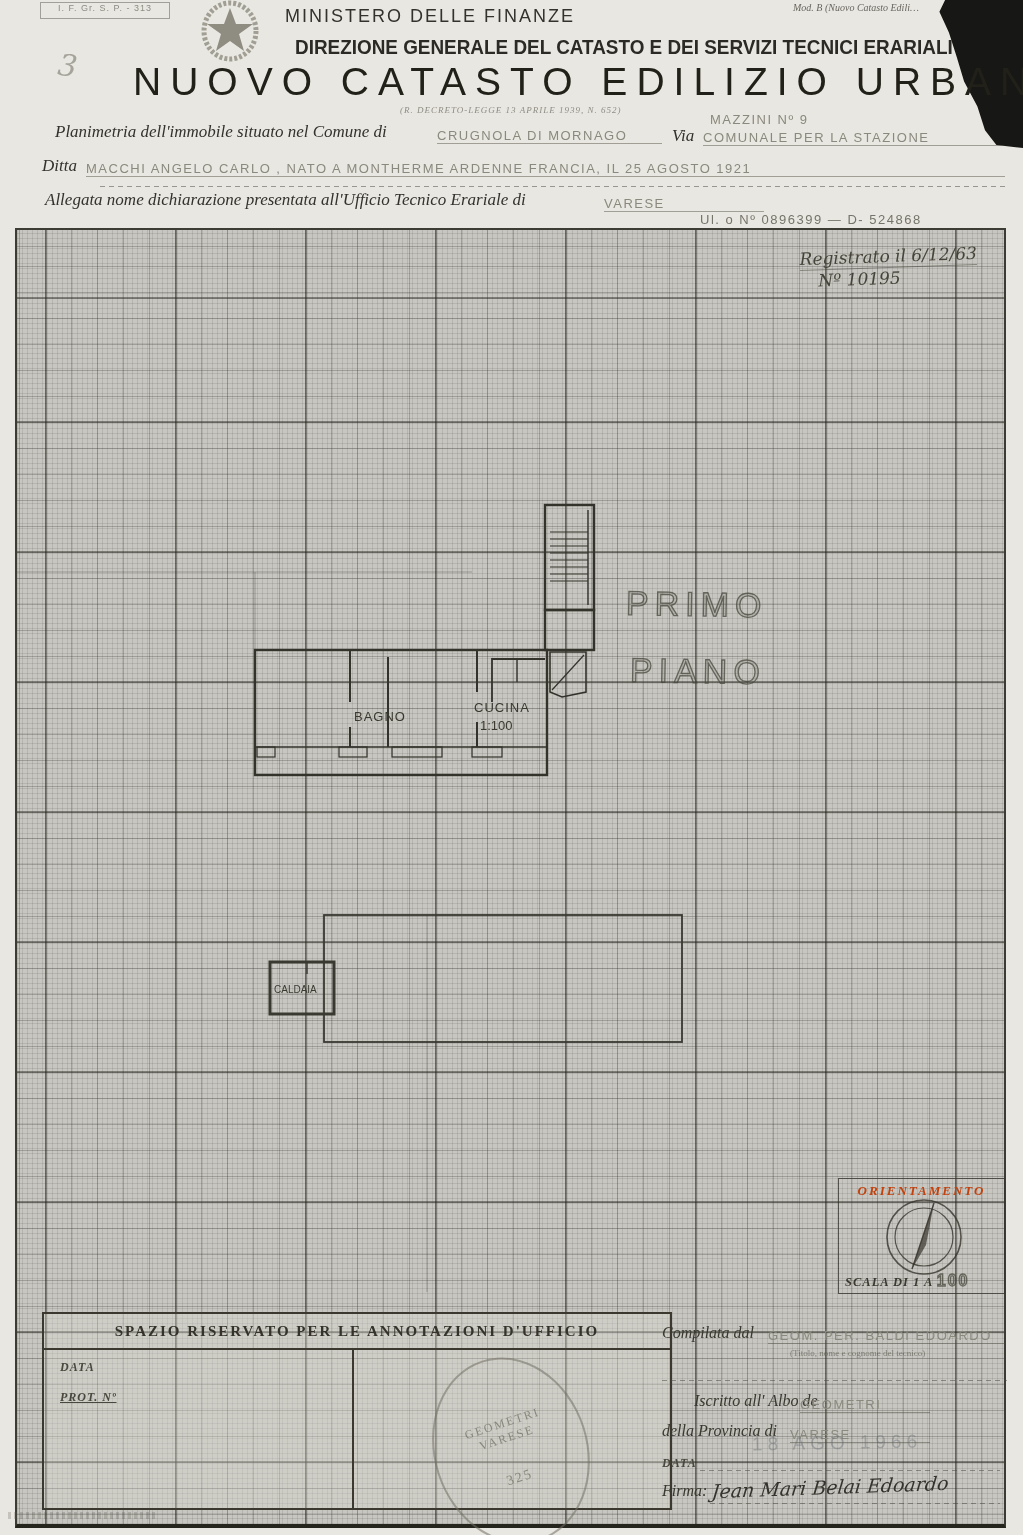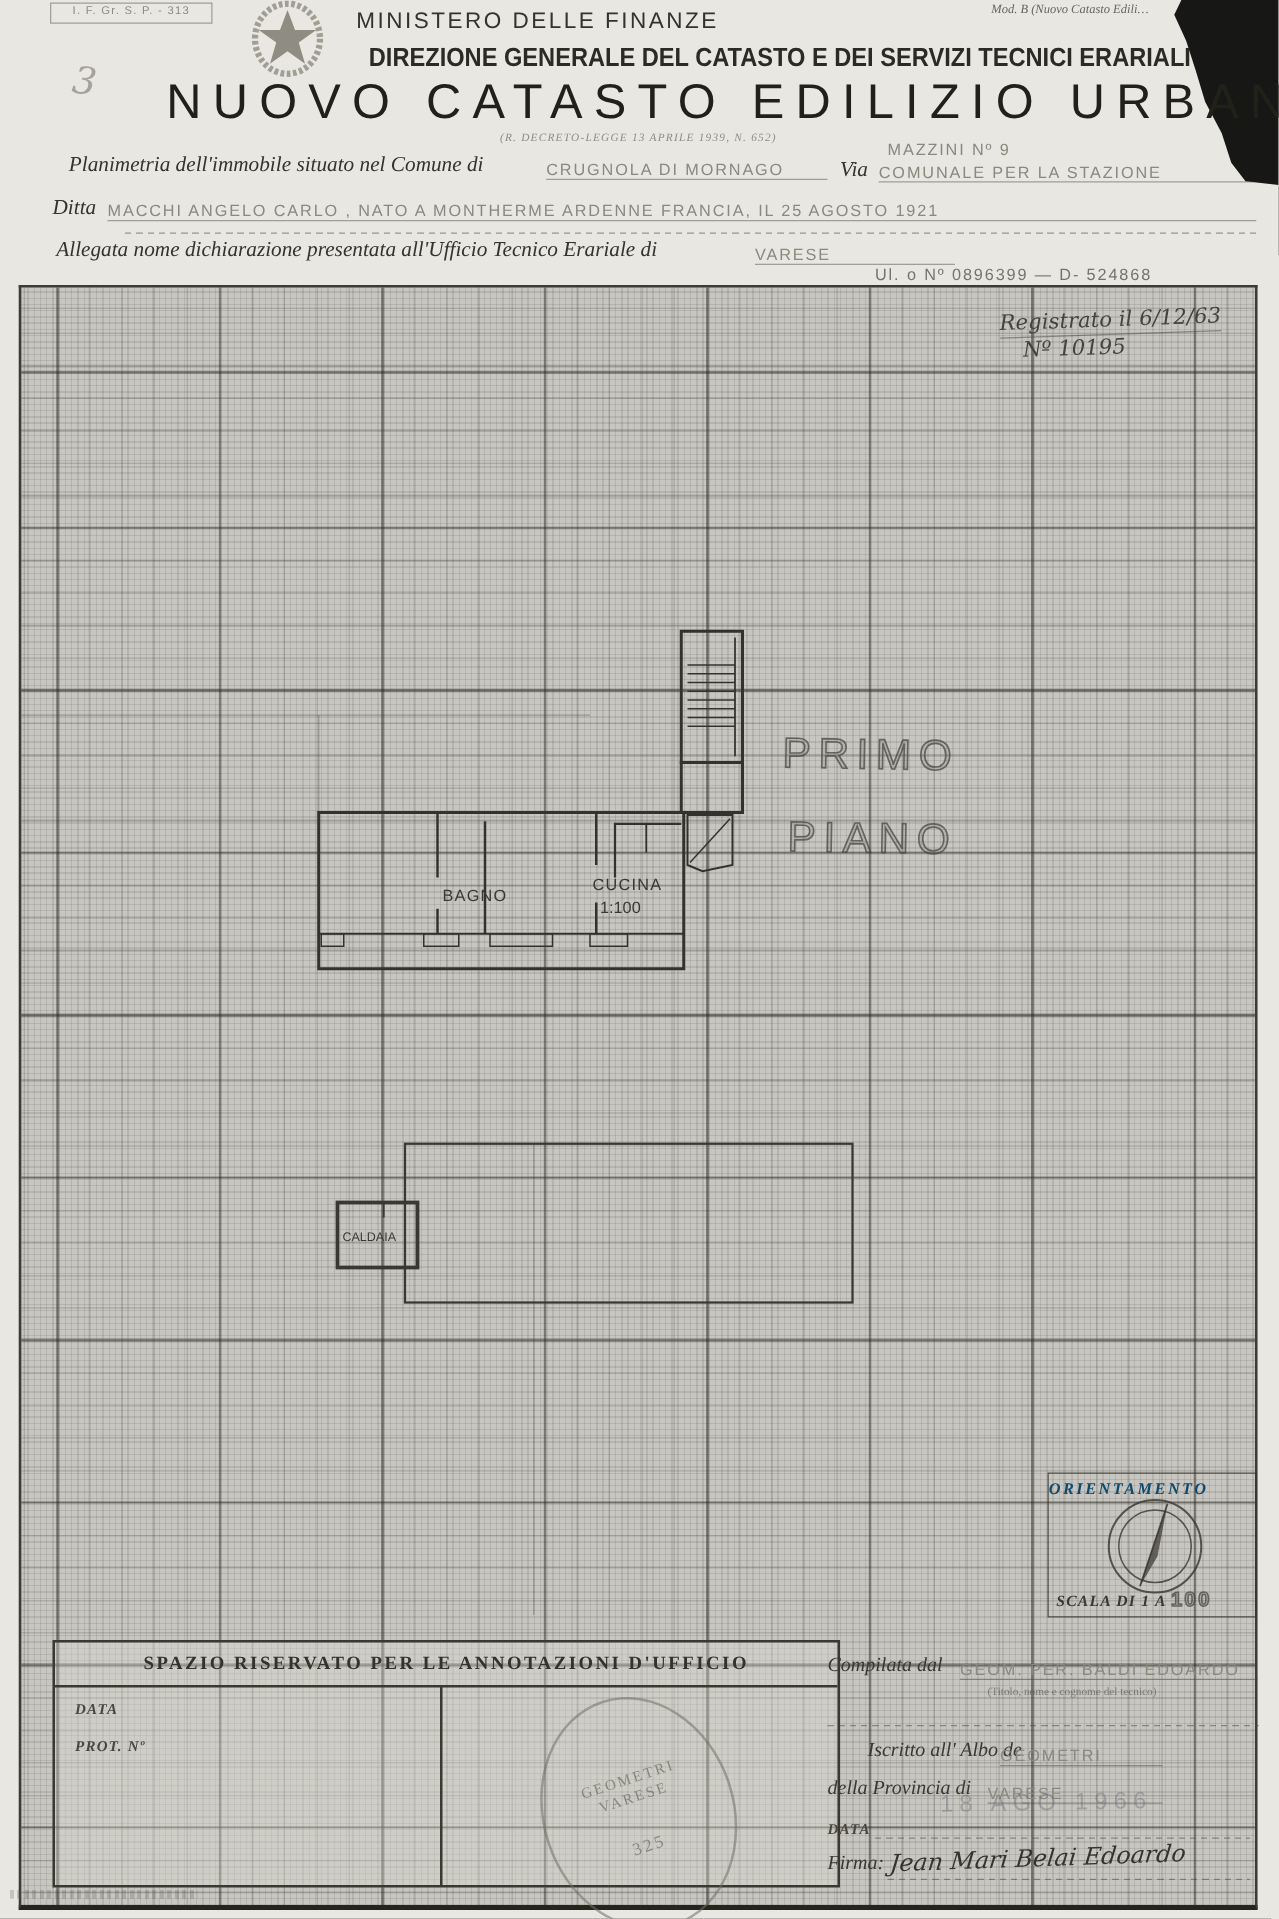--- a/index.html
+++ b/index.html
@@ -33,22 +33,22 @@
       repeating-linear-gradient(0deg,rgba(45,44,38,.26) 0 1px,transparent 1px 26px),
       repeating-linear-gradient(90deg,rgba(0,0,0,.09) 0 1px,transparent 1px 5px),
       repeating-linear-gradient(0deg,rgba(0,0,0,.09) 0 1px,transparent 1px 5px);
     background-position:28px 0,0 69px,2px 0,0 17px,0 0,0 0;}
   .reg-note{left:800px;top:246px;transform:rotate(-2deg);font-family:"DejaVu Serif",serif;
       font-style:italic;font-size:17px;color:#46443a;line-height:21px;}
   .reg-note .l1{border-bottom:1px solid rgba(70,68,58,.5);}
   .hollow{color:rgba(74,72,62,.14);-webkit-text-stroke:1.3px rgba(74,72,62,.75);}
   .floor-label{font-family:"Liberation Sans",sans-serif;font-size:34px;letter-spacing:6px;white-space:nowrap;}
   .orient-box{left:838px;top:1178px;width:167px;height:116px;border:1.5px solid rgba(55,53,45,.8);box-sizing:border-box;}
-  .orient-title{width:100%;margin-top:4px;font-weight:bold;font-style:italic;
-      font-size:13px;letter-spacing:2px;color:#0c4a6e;}
+  .orient-title{width:100%;text-align:center;margin-top:4px;font-weight:bold;font-style:italic;
+      font-size:13px;letter-spacing:2px;color:#c2410c;}
   .scala-line{position:absolute;left:6px;bottom:3px;font-weight:bold;font-style:italic;font-size:12.5px;
       letter-spacing:1px;color:#3a382f;white-space:nowrap;}
   .scala-val{font-family:Liberation Sans, sans-serif;font-size:16px;letter-spacing:2px;font-style:normal;}
   
   .annot-box{left:22px;top:1312px;width:630px;height:198px;border:2px solid #3a382f;box-sizing:border-box;background:rgba(222,220,213,.35);margin-left:20px;}
   .annot-head{height:34px;border-bottom:2px solid #3a382f;display:flex;align-items:center;justify-content:center;
       font-weight:bold;font-size:15px;letter-spacing:2px;color:#34322a;}
   .annot-divider{position:absolute;left:308px;top:34px;bottom:0;width:2px;background:#3a382f;}
   .annot-small{font-weight:bold;font-style:italic;font-size:12px;letter-spacing:1px;color:#4a483e;}
   .oval-stamp{position:absolute;left:390px;top:42px;width:150px;height:185px;border:2px solid rgba(115,112,100,.55);
@@ -179,21 +179,21 @@
     <div class="scala-line">
       <span>SCALA DI 1 A</span>
       <span class="scala-val hollow">100</span>
     </div>
   </div>
 
   <div class="abs annot-box">
     <div class="annot-head">SPAZIO RISERVATO PER LE ANNOTAZIONI D'UFFICIO</div>
     <div class="annot-divider"></div>
     <div class="abs annot-small" style="left:16px;top:46px;">DATA</div>
-    <div class="abs annot-small" style="left:16px;top:76px;">PROT. Nº</div>
+    <div class="abs annot-small" style="left:16px;top:76px;text-decoration:underline;">PROT. Nº</div>
     <div class="oval-stamp">
       <div>GEOMETRI</div>
       <div>VARESE</div>
       <div class="num">325</div>
     </div>
   </div>
   <div class="abs smudge"></div>
 
   <div class="abs f-label" style="left:662px;top:1324px;">Compilata dal</div>
   <div class="abs typed uline" style="left:768px;top:1328px;width:238px;">GEOM. PER. BALDI EDOARDO</div>

